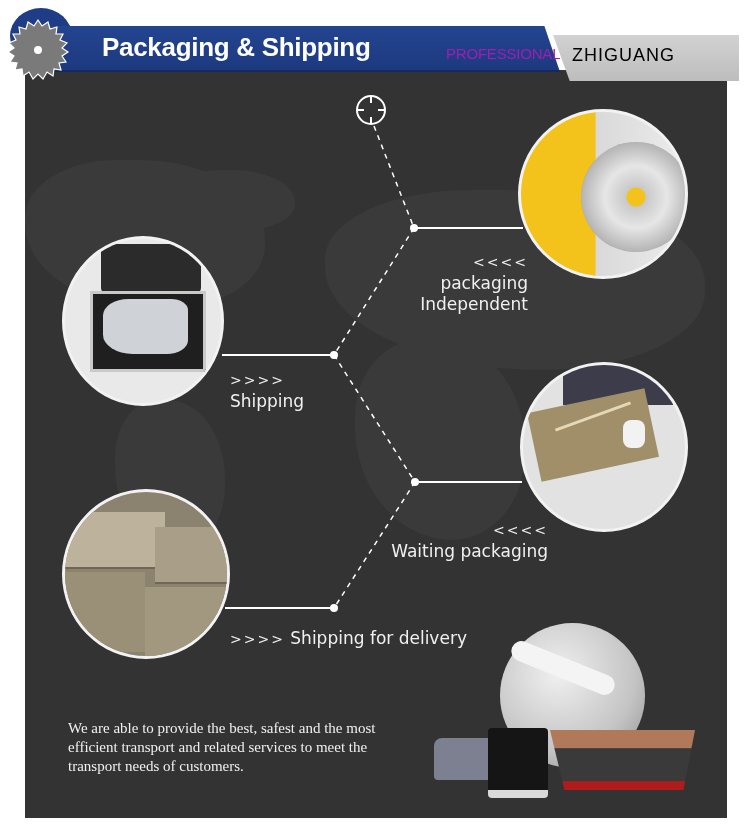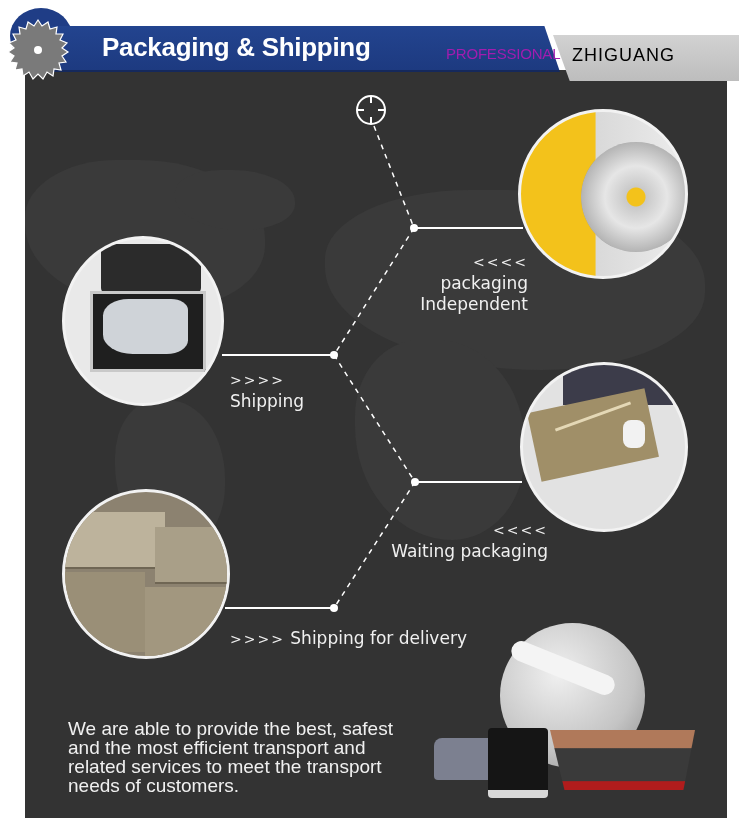--- a/index.html
+++ b/index.html
@@ -44,21 +44,21 @@
     position: absolute; border-radius: 50%; border: 3px solid #f2f2f2; overflow: hidden;
     box-sizing: border-box;
   }
   .label {
     position: absolute; color: #f0f0f0; font-family: "DejaVu Sans", sans-serif; font-size: 17px; line-height: 21px;
   }
   .label.right { text-align: right; }
   .arrows { display: block; font-size: 14px; letter-spacing: 2px; }
   .desc {
     position: absolute; left: 68px; top: 719px; width: 350px; color: #f0f0f0;
-    font-family: Liberation Sans, sans-serif; font-size: 19px; line-height: 19px;
+    font-family: Liberation Serif, serif; font-size: 15px; line-height: 19px;
   }
   svg.overlay { position: absolute; left: 0; top: 0; }
 </style>
 </head>
 <body>
 
 <div class="panel">
   <div class="map-blob" style="left:0;top:90px;width:240px;height:150px;"></div>
   <div class="map-blob" style="left:150px;top:100px;width:120px;height:60px;"></div>
   <div class="map-blob" style="left:300px;top:120px;width:380px;height:180px;"></div>

